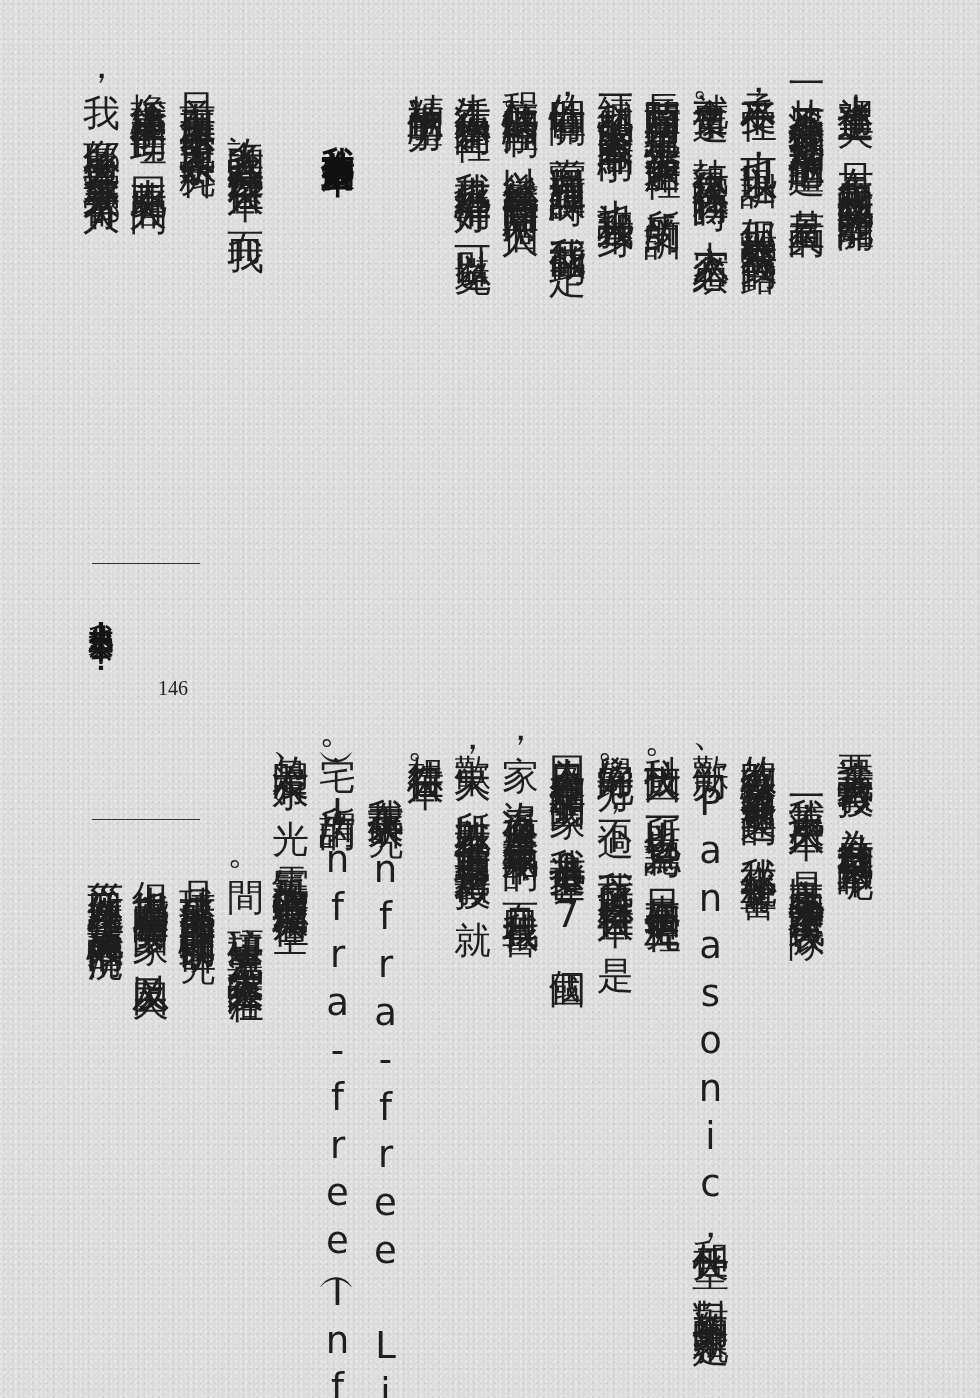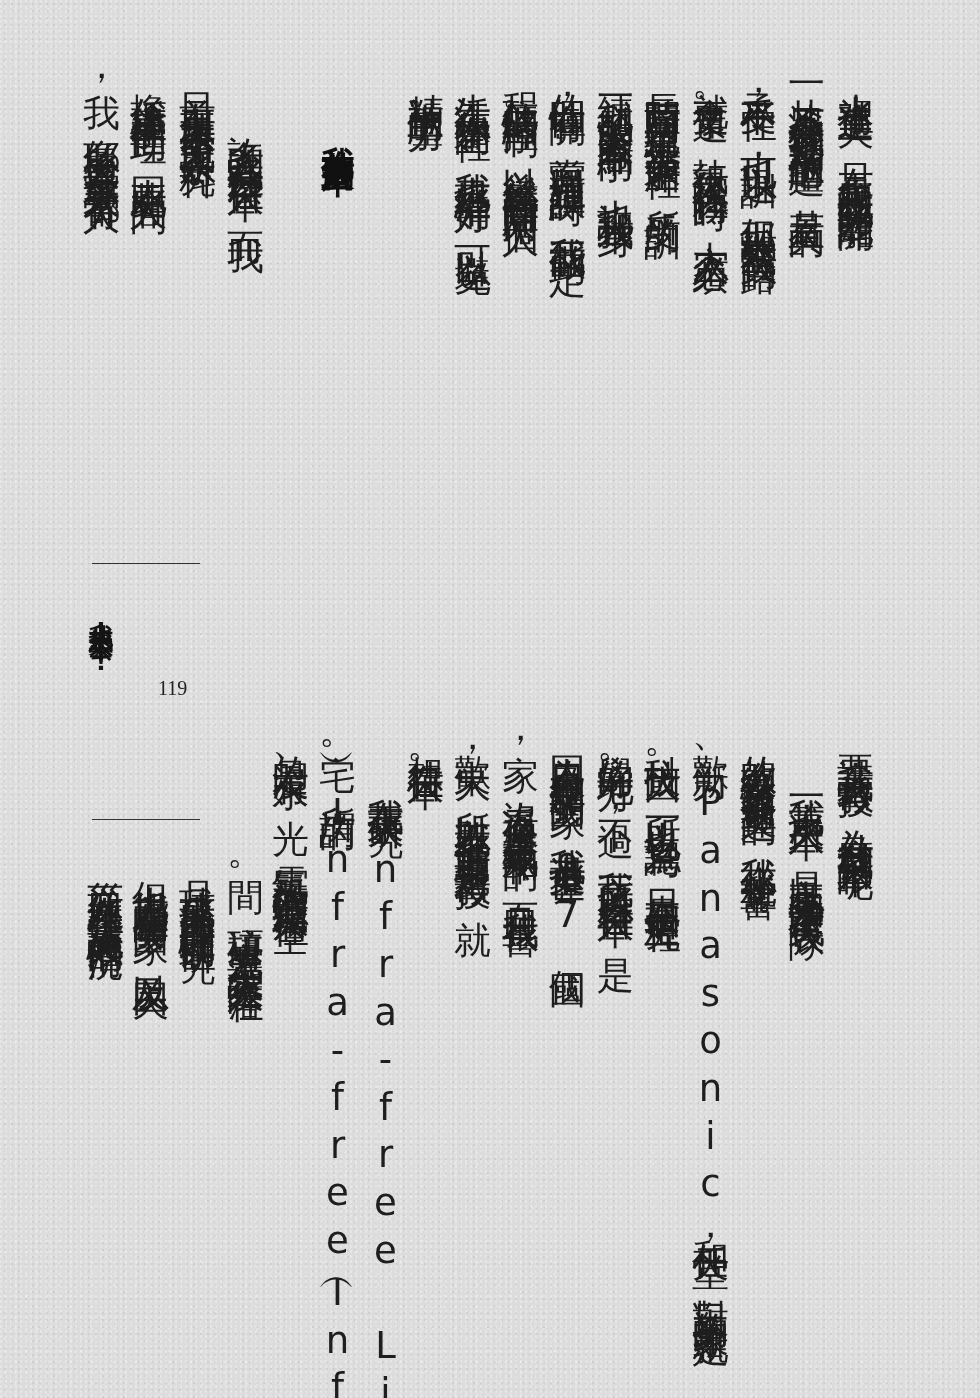--- a/index.html
+++ b/index.html
@@ -62,21 +62,21 @@
 
 <div class="heading" style="left:318px; top:120px;">我為什麼到日本？</div>
 
 <div class="col" style="left:224px; top:106px;">許多人問我為什麼待在日本。而我</div>
 <div class="col" style="left:176px; top:64px;">目前在東京大學研究所工學系研究科</div>
 <div class="col" style="left:127px; top:64px;">擔任建築學專任助理，因此更有人問</div>
 <div class="col" style="left:80px; top:64px;">我，像耶魯大學等全球各大學都有人</div>
 
 <div class="rule" style="left:92px; top:563px; width:108px;"></div>
 <div class="running-title" style="left:88px; top:604px;">我也想上太空去!!</div>
-<div class="page-num" style="left:158px; top:677px;">119</div>
+<div class="page-num" style="left:158px; top:677px;">146</div>
 <div class="rule" style="left:92px; top:819px; width:108px;"></div>
 
 <div class="col" style="left:834px; top:726px;">要請我去當教授，為什麼我要到日本呢？</div>
 <div class="col" style="left:785px; top:768px;">我第一次來日本，是以土耳其國家滑雪代表隊</div>
 <div class="col" style="left:737px; top:726px;">的教練身份來參加長野奧運的。我從小就非常喜</div>
 <div class="col" style="left:689px; top:726px;">歡新力、Panasonic和任天堂，對日本的印象就是</div>
 <div class="col" style="left:641px; top:726px;">科技大國。所以也一直認為，日本是個研究工程</div>
 <div class="col" style="left:594px; top:726px;">學的好地方。不過，我之所以一直待在日本，是</div>
 <div class="col" style="left:546px; top:726px;">因為日本是個和平的國家。我去過全世界97個國</div>
 <div class="col" style="left:499px; top:726px;">家，沒看過像日本這樣氣氛和平的。而且我很喜</div>

